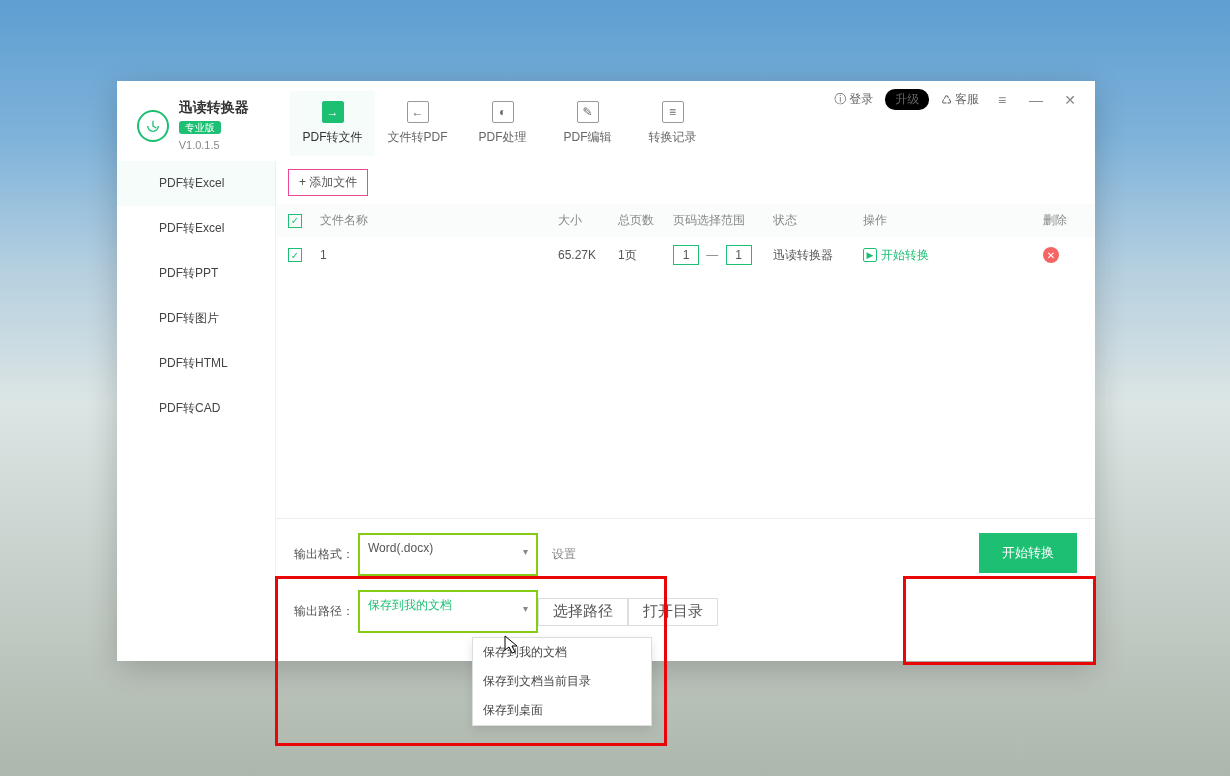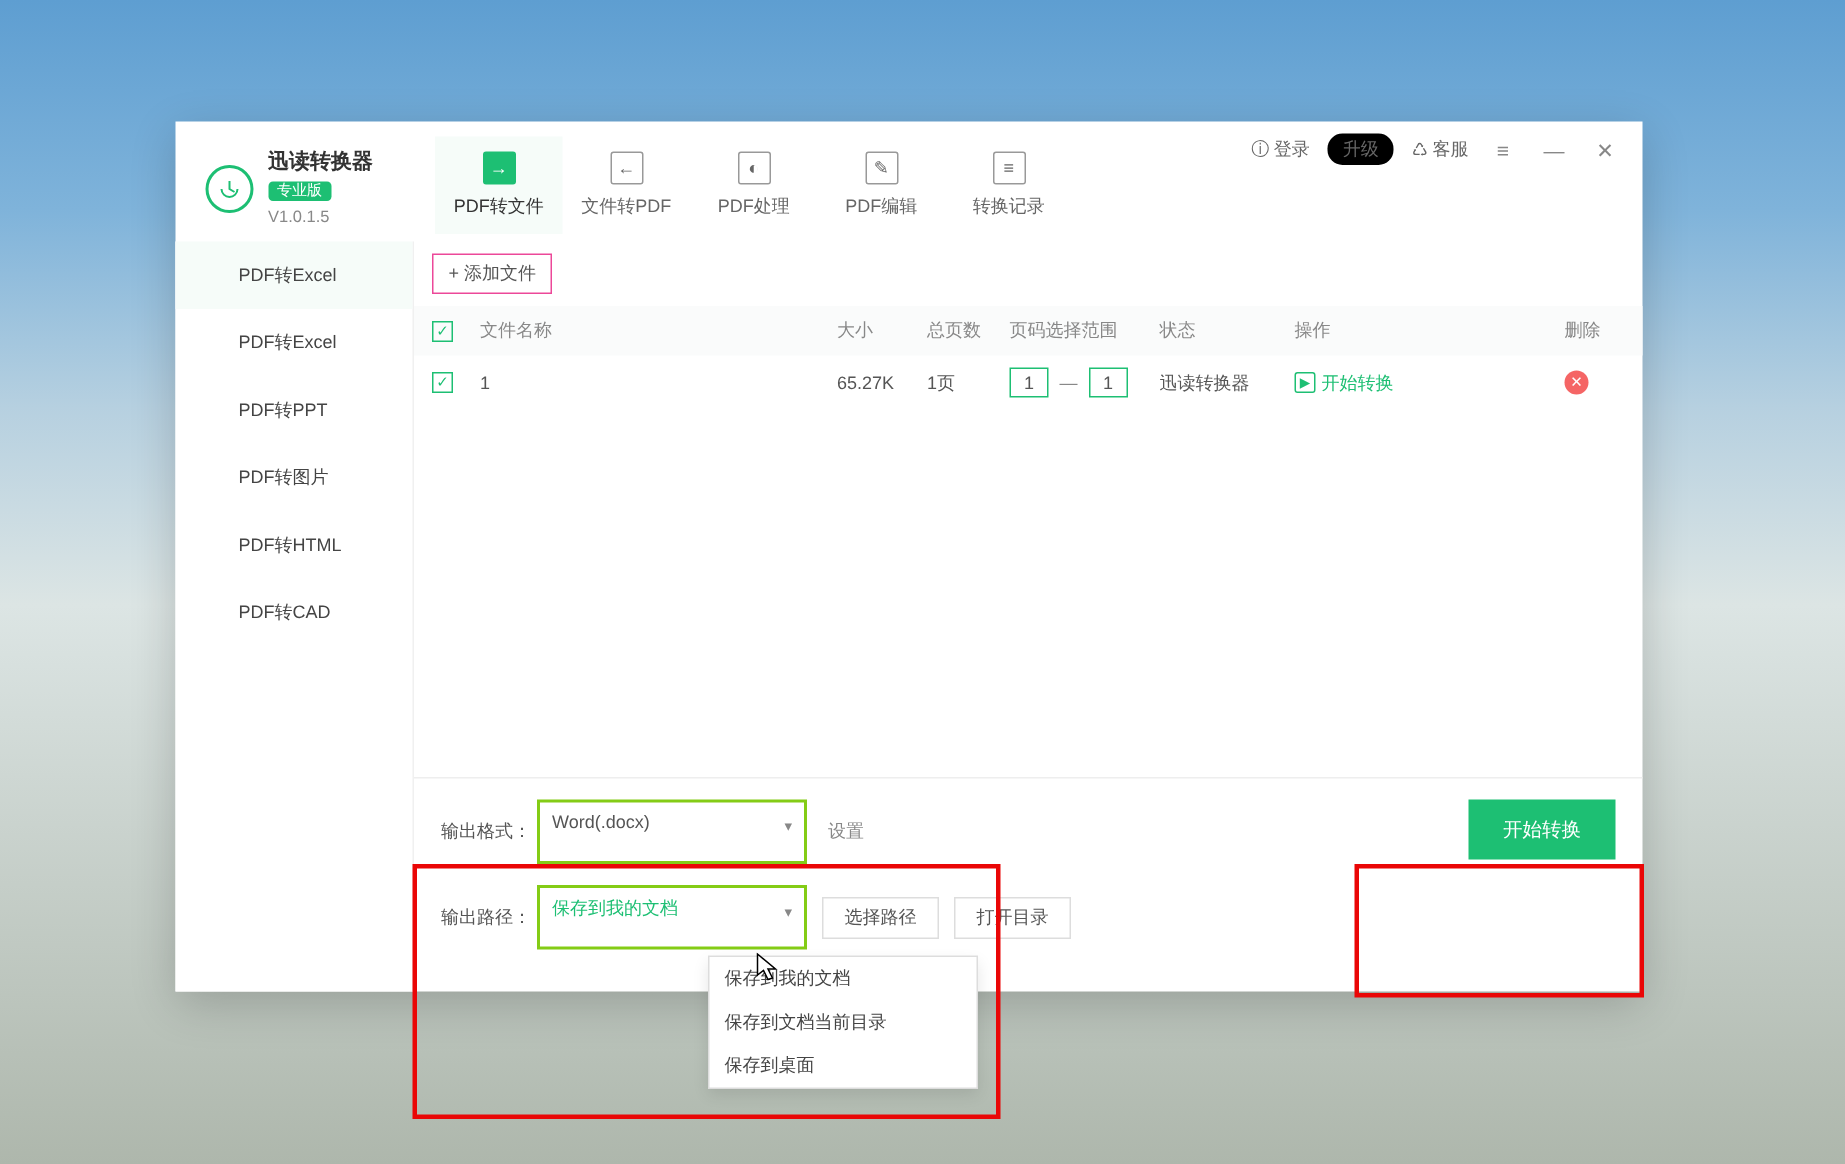--- a/index.html
+++ b/index.html
@@ -66,22 +66,22 @@
 .footer { border-top: 1px solid #eee; padding: 14px 18px; display: flex; align-items: flex-start;
   justify-content: space-between; }
 .f-left { font-size: 12px; color: #555; }
 .f-row { display: flex; align-items: center; margin-bottom: 14px; }
 .f-label { width: 64px; }
 .f-select { width: 180px; height: 43px; border: 2px solid #84cc16; padding: 0 8px; line-height: 26px;
   font-size: 12px; position: relative; }
 .f-select .caret { position: absolute; right: 8px; top: 4px; font-size: 10px; color: #888; }
 .f-select.open { color: #1dbf73; }
 .f-set { margin-left: 14px; color: #888; }
-.f-btn { height: 28px; padding: 0 14px; border: 1px solid #ddd; margin-left: 10px;
-  display: inline-flex; align-items: center; font-size: 12px; }
+.f-btn { height: 28px; padding: 0 14px; border: 1px solid #ddd; 
+  display: inline-flex; align-items: center; font-size: 15px; }
 .convert-btn { background: #1dbf73; color: #fff; border: 0; width: 98px; height: 40px;
   font-size: 13px; cursor: pointer; }
 
 .dropdown { position: absolute; left: 355px; bottom: -65px; width: 180px; background: #fff;
   border: 1px solid #ddd; box-shadow: 0 4px 10px rgba(0,0,0,.1); font-size: 12px; color: #444; }
 .dd-item { padding: 6px 10px; }
 
 .hi-box { position: absolute; border: 3px solid #ea0606; pointer-events: none; }
 .hi-left { left: 275px; top: 576px; width: 392px; height: 170px; }
 .hi-right { left: 903px; top: 576px; width: 193px; height: 89px; }

